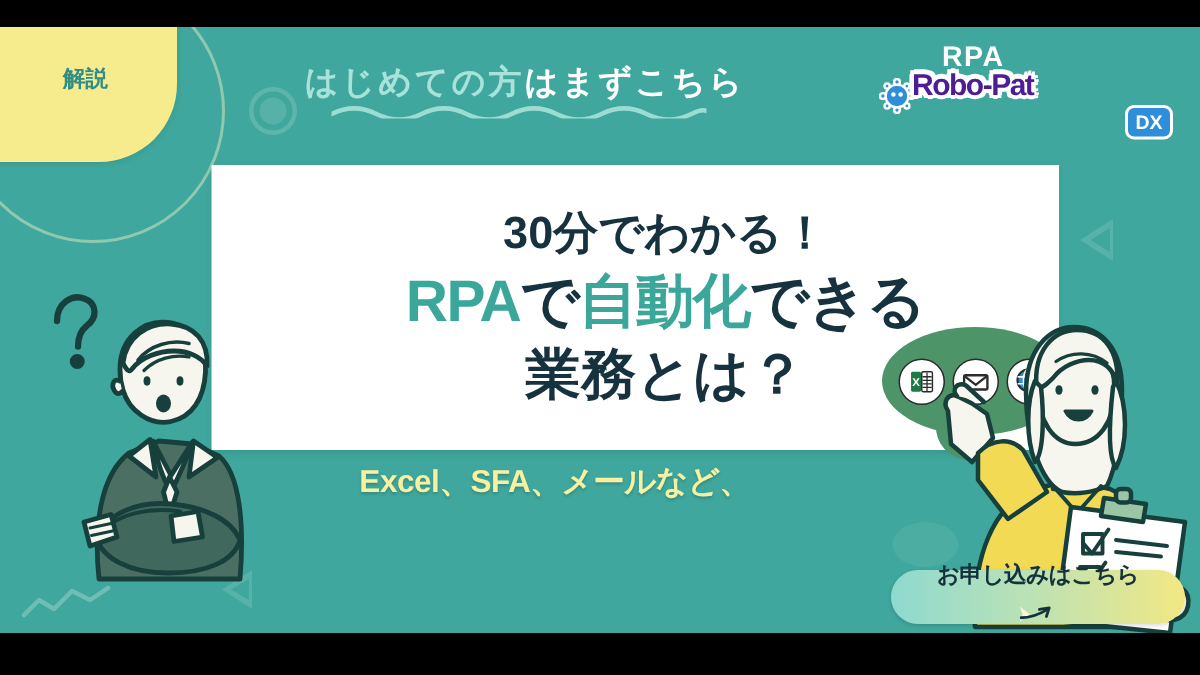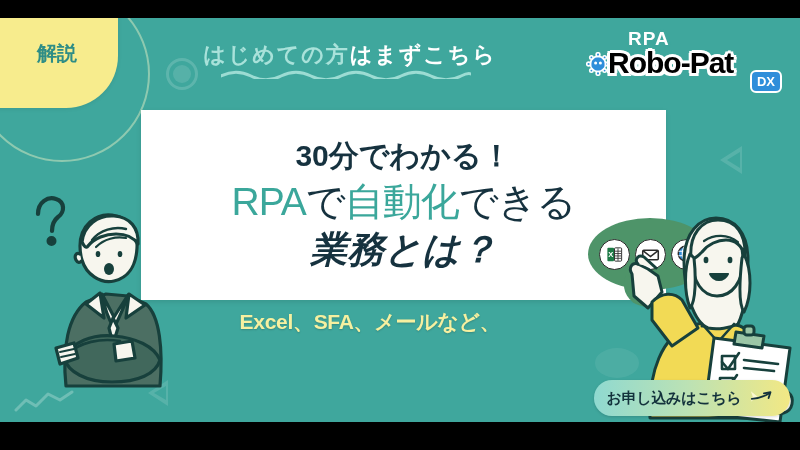--- a/index.html
+++ b/index.html
@@ -48,59 +48,59 @@
 
   
   #badge{position:absolute;left:-30px;top:-28px;width:148px;height:118px;
       background:#F7EC8D;border-radius:18px 0 52px 0;
       box-shadow:0 1px 4px rgba(0,0,0,.08);
       display:flex;flex-direction:column;align-items:center;justify-content:center;
       padding:6px 0 0 26px;box-sizing:border-box;z-index:12;}
   #badge .l1{font-size:23px;font-weight:bold;color:#2E8D86;letter-spacing:-.5px;
       line-height:1.05;}
   #badge .l1 .sm{font-size:16px;}
-  #badge .l2{font-size:20px;font-weight:bold;color:#2E8D86;line-height:1.25;
+  #badge .l2{font-size:15px;font-weight:bold;color:#2E8D86;line-height:1.25;
       margin-top:2px;}
 
   
   #header{position:absolute;left:0;top:22px;width:700px;text-align:center;z-index:14;}
   #header .ht{font-size:22px;font-weight:bold;letter-spacing:2px;
       display:inline-block;position:relative;}
   #header .ha{color:#A9E2DA;}
   #header .hb{color:#FFFFFF;}
   #wave{position:absolute;left:18px;bottom:-9px;width:250px;height:9px;}
 
   
   #logo{position:absolute;right:16px;top:10px;z-index:20;width:200px;height:62px;}
   #logo .rpa{position:absolute;left:44px;top:0px;font-size:19px;font-weight:bold;
       color:#ffffff;letter-spacing:1px;
       text-shadow:-2px -2px 0 #3FA79D,2px -2px 0 #3FA79D,-2px 2px 0 #3FA79D,2px 2px 0 #3FA79D,
                   0 -3px 0 #3FA79D,0 3px 0 #3FA79D,-3px 0 0 #3FA79D,3px 0 0 #3FA79D;}
-  #logo .name{position:absolute;left:24px;top:18px;font-size:30px;font-weight:bold;
-      color:#000000;letter-spacing:-1px;
+  #logo .name{position:absolute;left:24px;top:18px;font-size:20px;font-weight:bold;
+      color:#4c1d95;letter-spacing:-1px;
       -webkit-text-stroke:0px;
       text-shadow:-2.5px -2.5px 0 #fff,2.5px -2.5px 0 #fff,-2.5px 2.5px 0 #fff,2.5px 2.5px 0 #fff,
                   0 -3px 0 #fff,0 3px 0 #fff,-3px 0 0 #fff,3px 0 0 #fff;}
   #logo .bot{position:absolute;left:2px;top:24px;width:24px;height:24px;}
   #logo .dx{position:absolute;right:2px;top:42px;background:#2F8EDA;color:#fff;
       font-size:13px;font-weight:bold;border-radius:6px;padding:2px 5px;
       border:2.5px solid #fff;}
 
   
   #card{position:absolute;left:141px;top:92px;width:525px;height:190px;
       background:#FFFFFF;z-index:10;
       box-shadow:0 2px 5px rgba(0,0,0,.10);
-      display:flex;flex-direction:column;align-items:center;justify-content:center;}
+      display:flex;flex-direction:column;align-items:center;justify-content:center;padding-left:40px;}
   #card .t1{font-size:30px;font-weight:bold;color:#16323F;letter-spacing:0px;
       line-height:1.1;}
-  #card .t2{font-size:39px;font-weight:normal;color:#16323F;letter-spacing:-1px;
+  #card .t2{font-size:39px;font-weight:bold;color:#16323F;letter-spacing:-1px;
       line-height:1.15;margin-top:8px;white-space:nowrap;}
   #card .t2 .ac{color:#3BA79B;}
   #card .t3{font-size:37px;font-weight:bold;color:#16323F;letter-spacing:0px;
-      line-height:1.15;margin-top:4px;font-style:italic;}
+      line-height:1.15;margin-top:4px;}
 
   
   #sub{position:absolute;left:120px;top:290px;width:500px;text-align:center;z-index:14;
       color:#F6F0A0;font-weight:bold;line-height:1.35;
       text-shadow:0 1px 2px rgba(0,0,0,.18);}
   #sub .s1{font-size:21px;letter-spacing:-.3px;}
   #sub .s2{font-size:23px;letter-spacing:-.8px;white-space:nowrap;}
 
   
   #bubble{position:absolute;left:588px;top:200px;width:124px;height:72px;
@@ -115,21 +115,21 @@
 
   
   #man{position:absolute;left:8px;top:150px;width:165px;height:254px;z-index:16;}
   #woman{position:absolute;right:2px;top:178px;width:180px;height:226px;z-index:16;}
 
   
   #cta{position:absolute;right:10px;top:362px;width:196px;height:36px;
       border-radius:18px;z-index:30;
       background:linear-gradient(90deg,#8FD9D0 0%,#BCE2B4 48%,#F2E884 100%);
       display:flex;align-items:center;justify-content:center;gap:8px;
-      box-shadow:0 1px 3px rgba(0,0,0,.15);cursor:pointer;}
+      box-shadow:0 1px 3px rgba(0,0,0,.15);cursor:pointer;flex-direction:column;}
   #cta .lbl{font-size:15px;font-weight:bold;color:#13323C;letter-spacing:-.3px;}
 </style>
 </head>
 <body>
 
 <div id="stage">
 
   <div class="bar top"></div>
 
   <div id="canvas">

